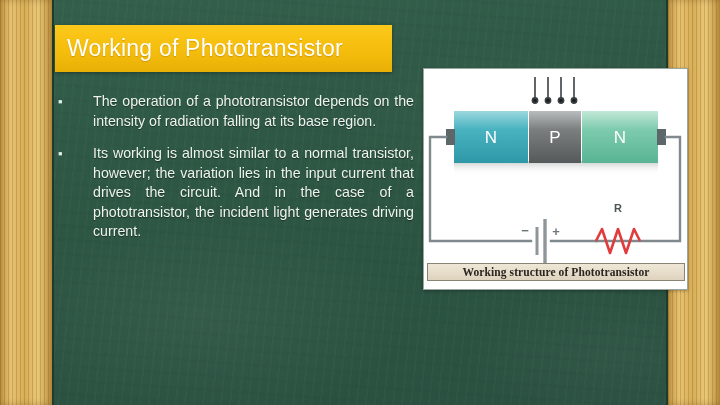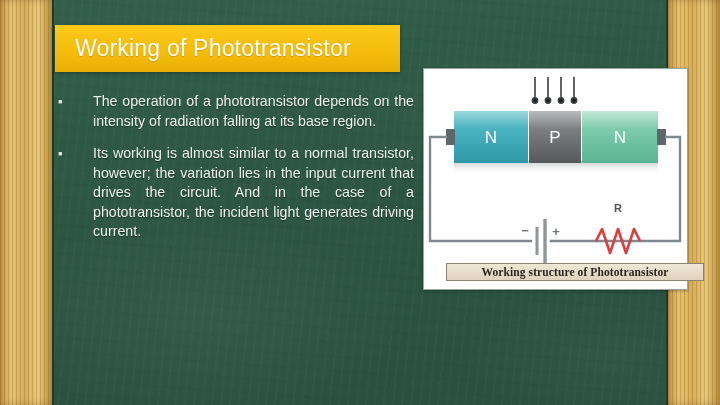--- a/index.html
+++ b/index.html
@@ -64,21 +64,20 @@
 
   
   .title-banner {
     position: absolute;
     left: 55px; top: 25px;
     width: 337px; height: 47px;
     background: linear-gradient(180deg, #fcc91b 0%, #f5bd0c 55%, #e8b006 100%);
     box-shadow: 0 1px 4px rgba(0,0,0,0.35);
     display: flex;
     align-items: center;
-    padding-left: 8px;
   }
   .title-text {
     margin-left: 12px;
     font-size: 23px;
     font-weight: 400;
     color: #ffffff;
     letter-spacing: 0.2px;
     text-shadow: 0 1px 1px rgba(140,95,0,0.35);
     white-space: nowrap;
   }
@@ -125,21 +124,20 @@
   .caption-box {
     position: absolute;
     left: 427px; top: 263px;
     width: 258px; height: 18px;
     background: linear-gradient(180deg, #efe7d6 0%, #ded3be 100%);
     border: 1px solid #8a8272;
     box-sizing: border-box;
     display: flex;
     align-items: center;
     justify-content: center;
-    margin-left: 19px;
   }
   .caption-text {
     font-family: "Liberation Serif", serif;
     font-size: 11.5px;
     font-weight: bold;
     color: #2a2520;
     white-space: nowrap;
     letter-spacing: 0.1px;
   }
 </style>

